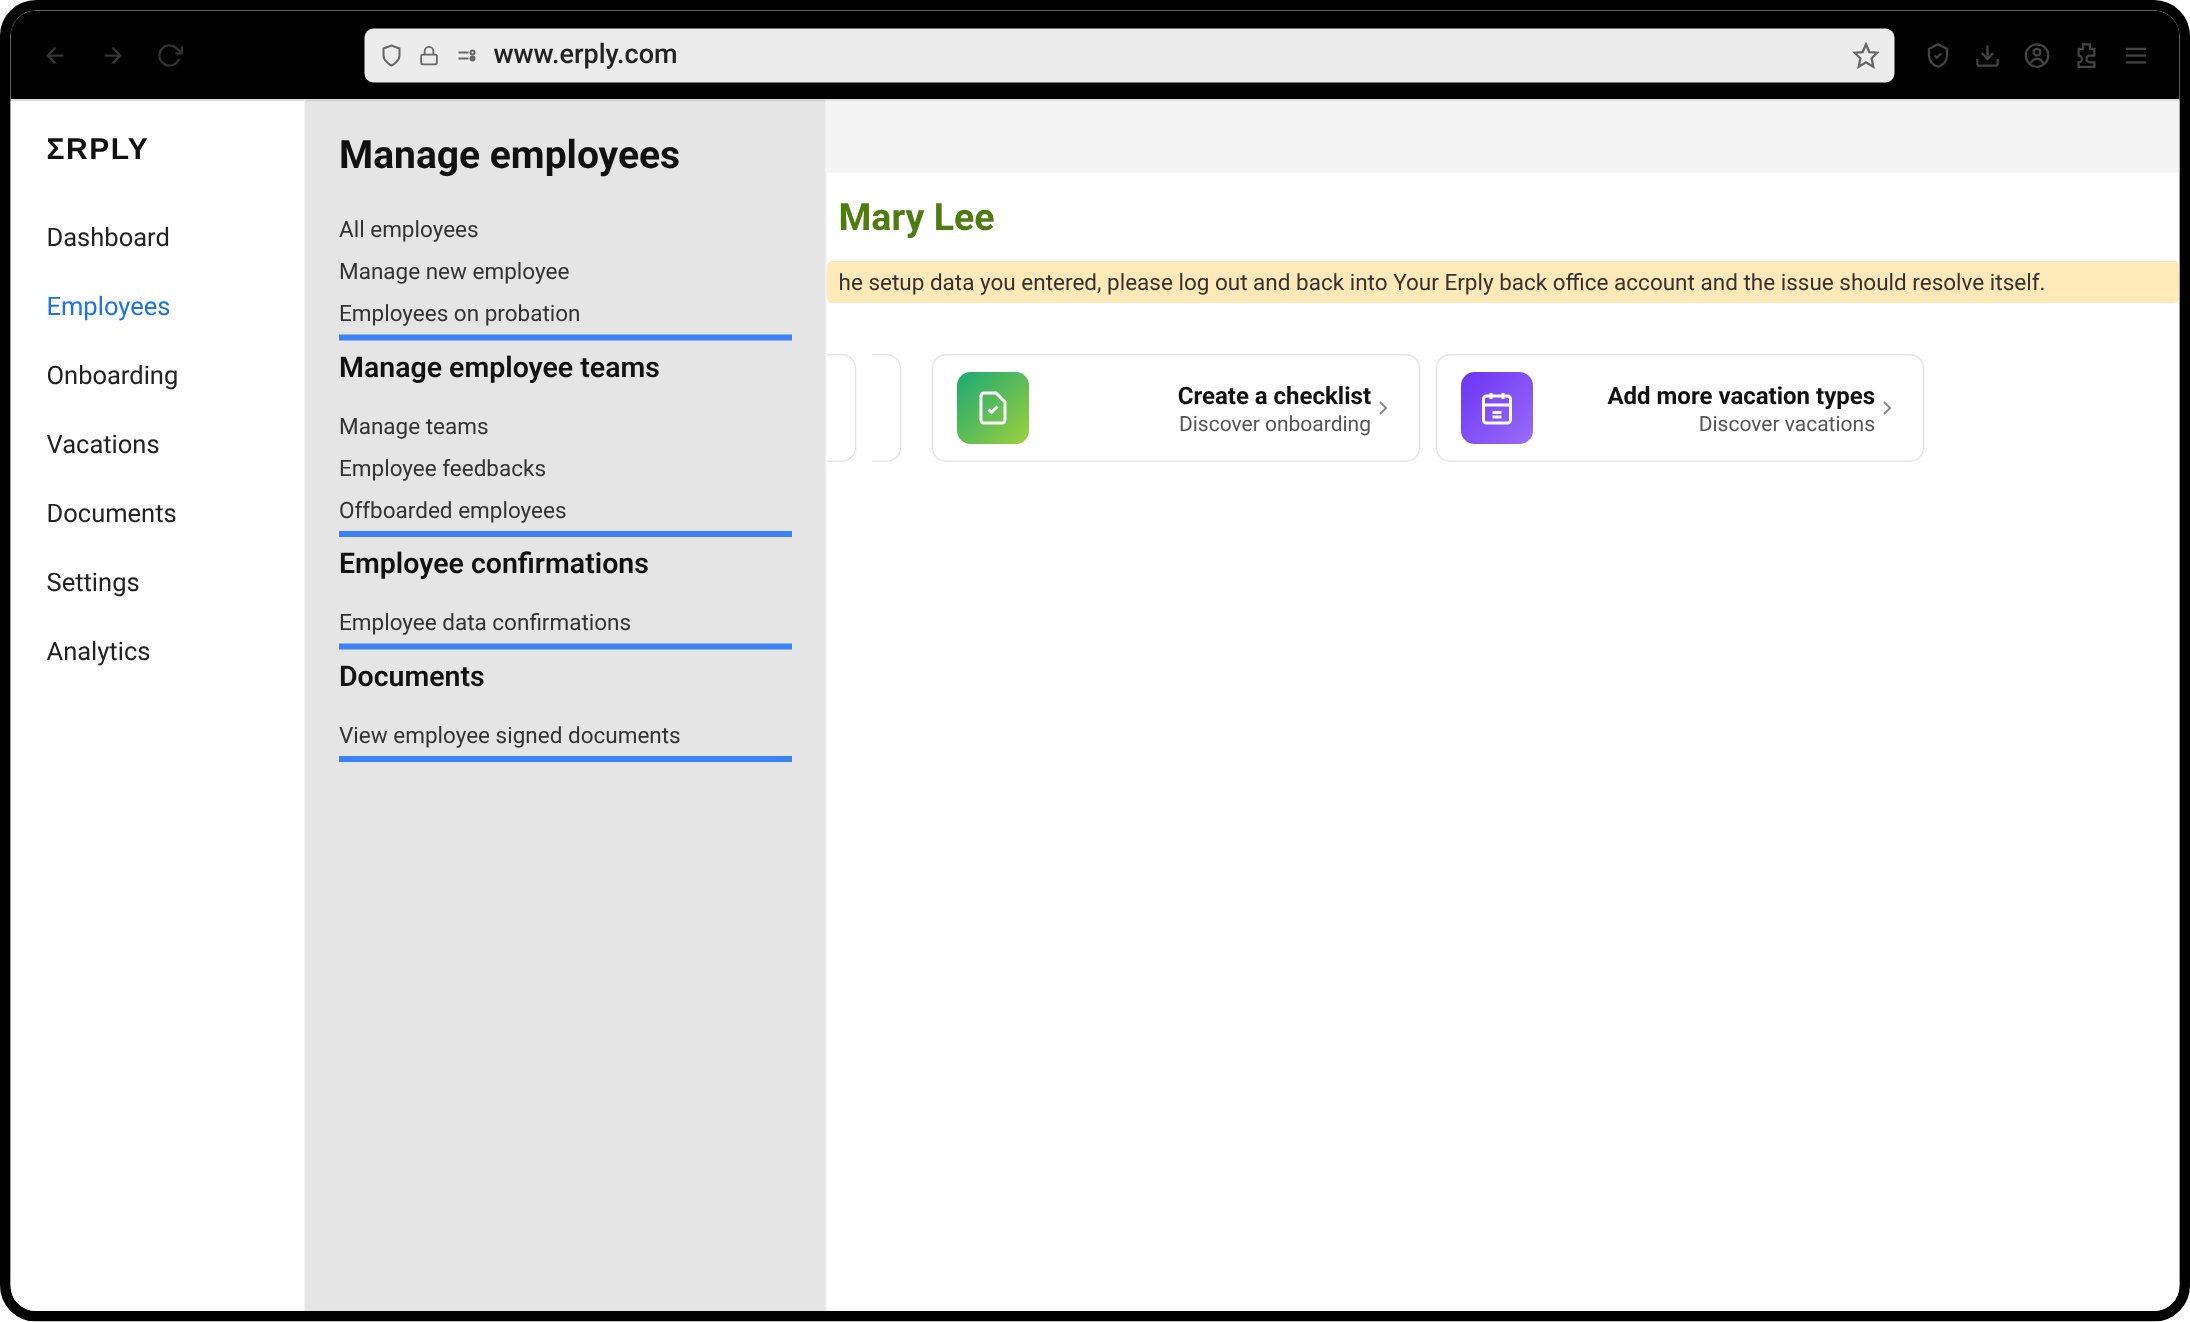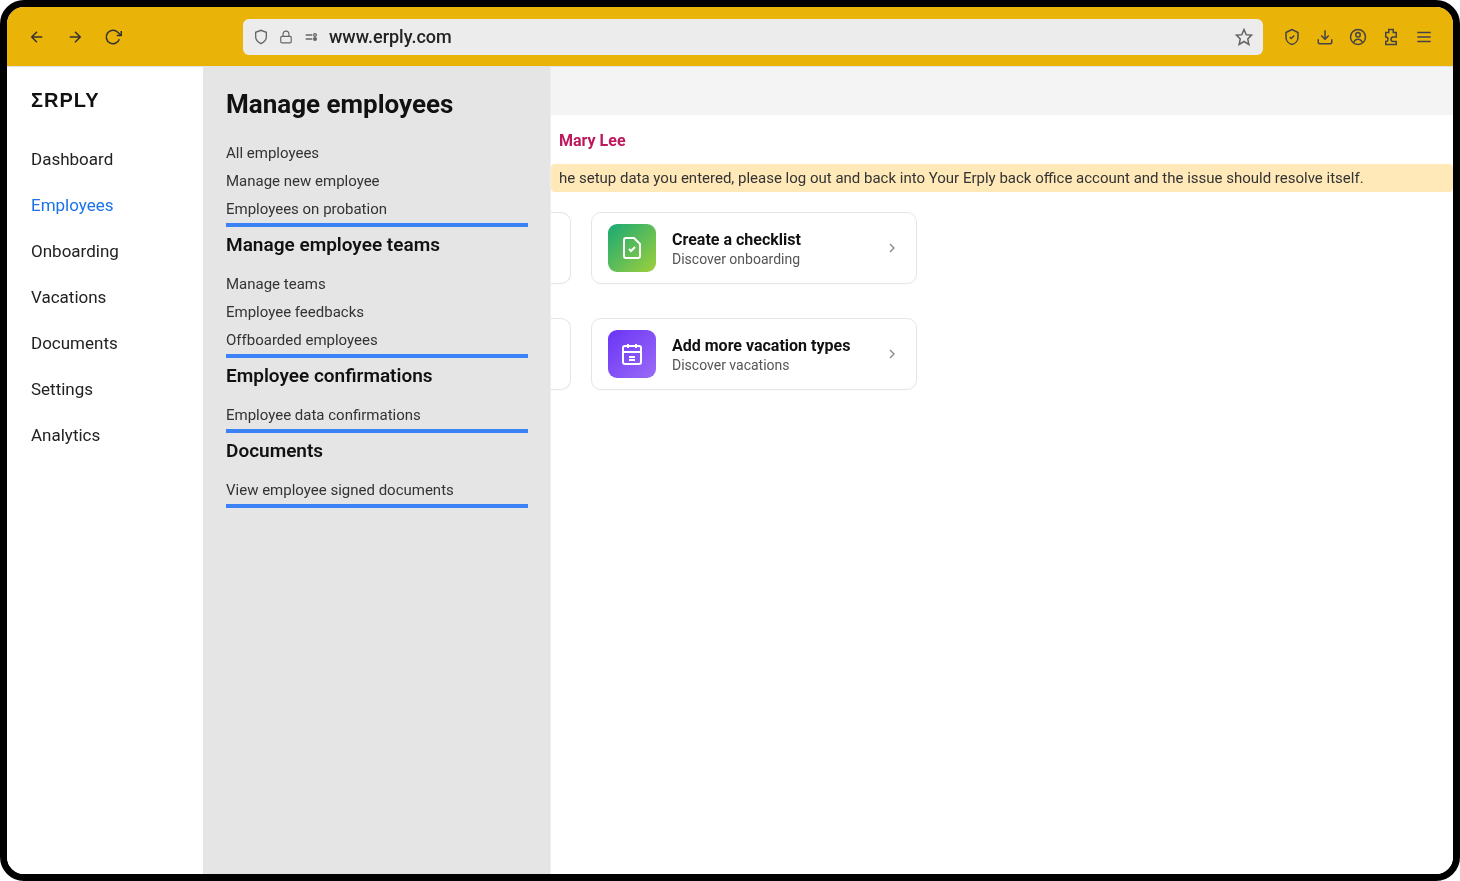--- a/index.html
+++ b/index.html
@@ -22,21 +22,21 @@
     border: 7px solid #000;
     border-radius: 24px;
     overflow: hidden;
     position: relative;
     background: #fff;
   }
 
   
   .browser-chrome {
     height: 60px;
-    background: #eab308;
+    background: #000000;
     border-bottom: 1px solid #e2e2e2;
     display: flex;
     align-items: center;
     padding: 0 10px;
   }
 
   .nav-buttons {
     display: flex;
     gap: 18px;
     align-items: center;
@@ -172,46 +172,47 @@
     background: #fff;
     overflow: hidden;
   }
 
   .topbar-bg {
     height: 48px;
     background: #f4f4f4;
   }
 
   .main-header {
-    font-size: 16px;
+    font-size: 25px;
     font-weight: 700;
-    color: #be185d;
+    color: #4d7c0f;
     padding: 16px 0 14px 8px;
   }
 
   .alert {
     background: #ffe9b8;
     color: #333;
     font-size: 15px;
     padding: 5px 8px 5px 8px;
     border-radius: 4px;
     white-space: nowrap;
-    margin-bottom: 20px;
+    margin-bottom: 34px;
   }
 
   .card-row {
     display: flex;
     gap: 20px;
     padding-left: 0;
   }
 
   .card-col {
     display: flex;
-    flex-direction: column;
-    gap: 34px;
+    flex-direction: row;
+    gap: 10px;
+    text-align: right;
   }
 
   .card {
     width: 326px;
     height: 72px;
     border: 1px solid #e5e5e5;
     border-radius: 10px;
     display: flex;
     align-items: center;
     padding: 0 16px;

